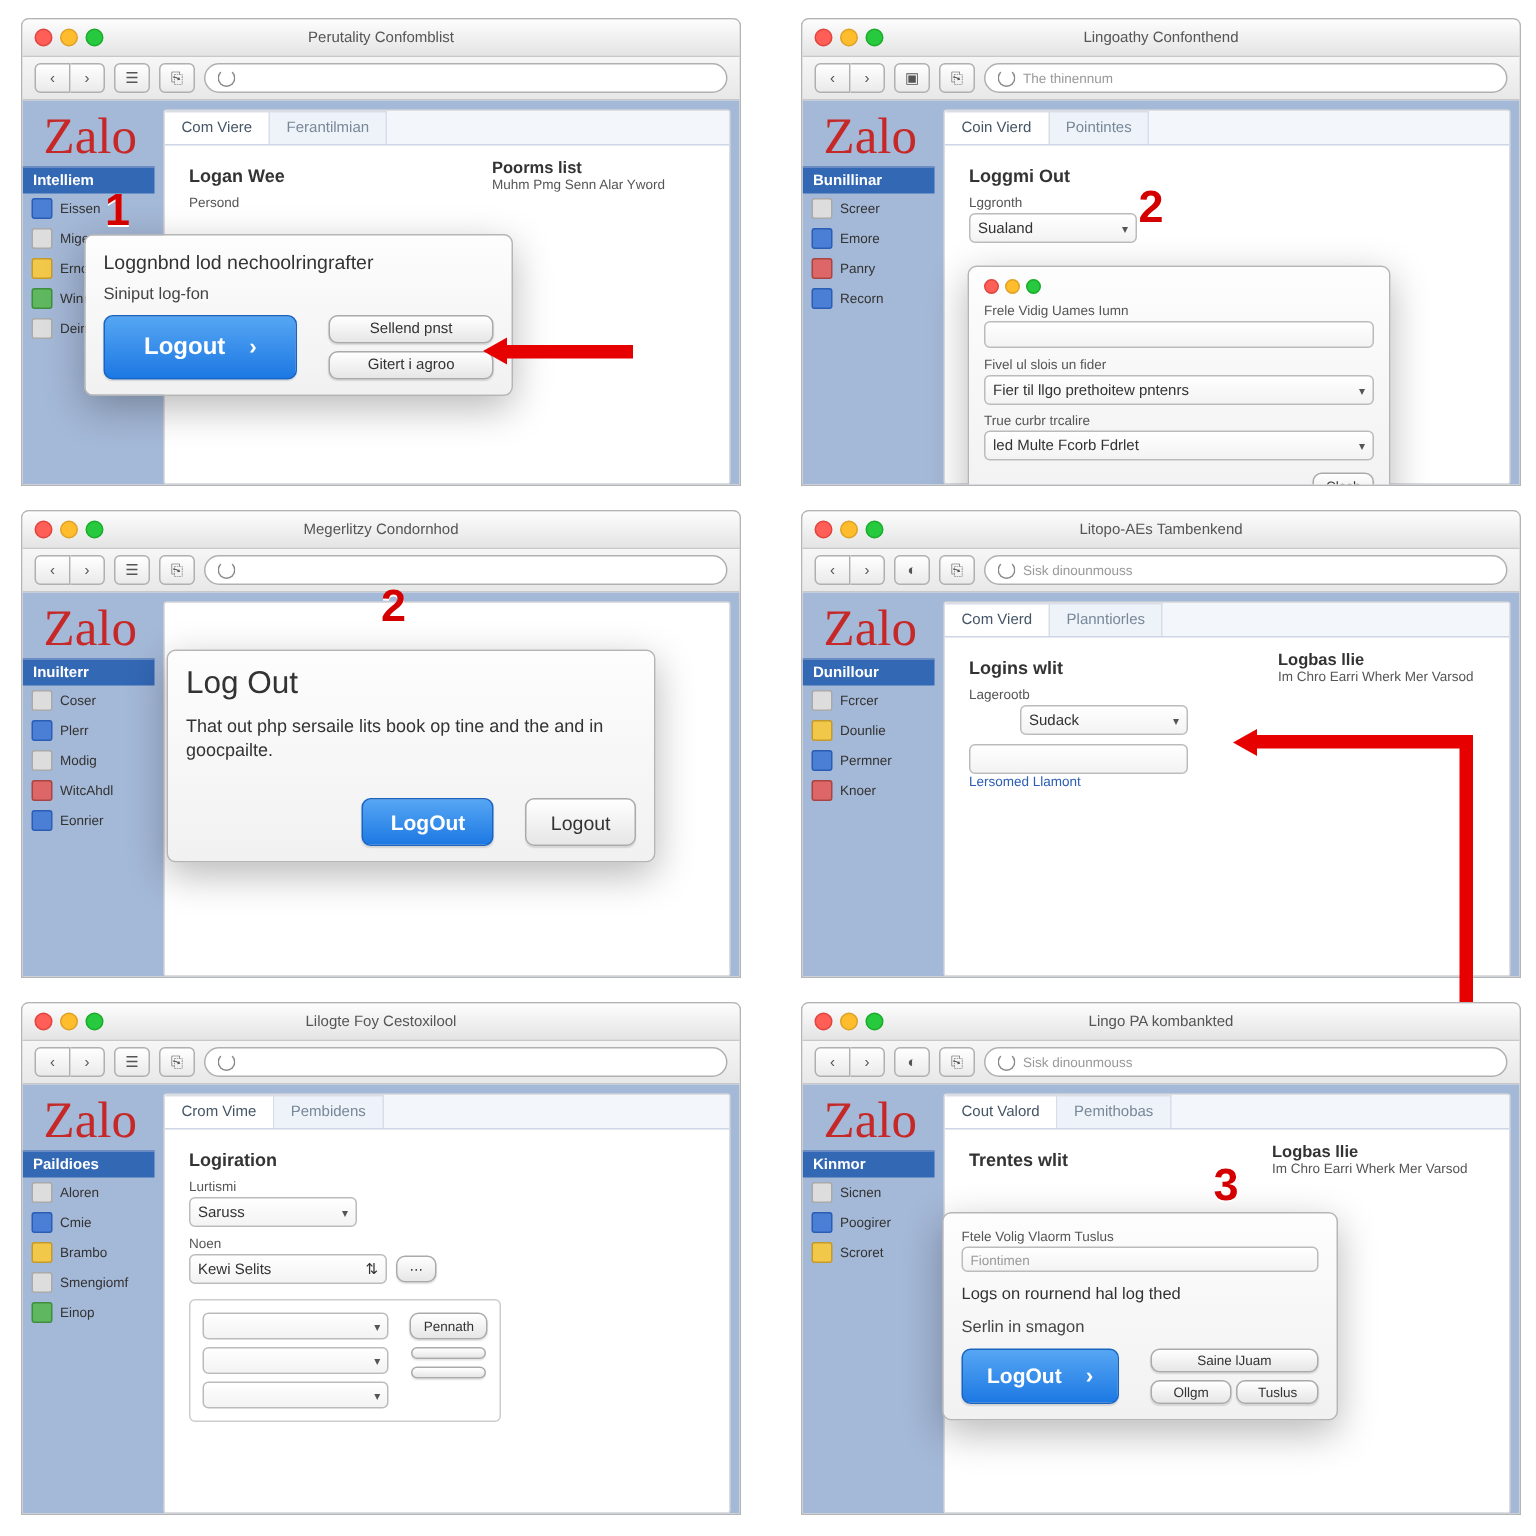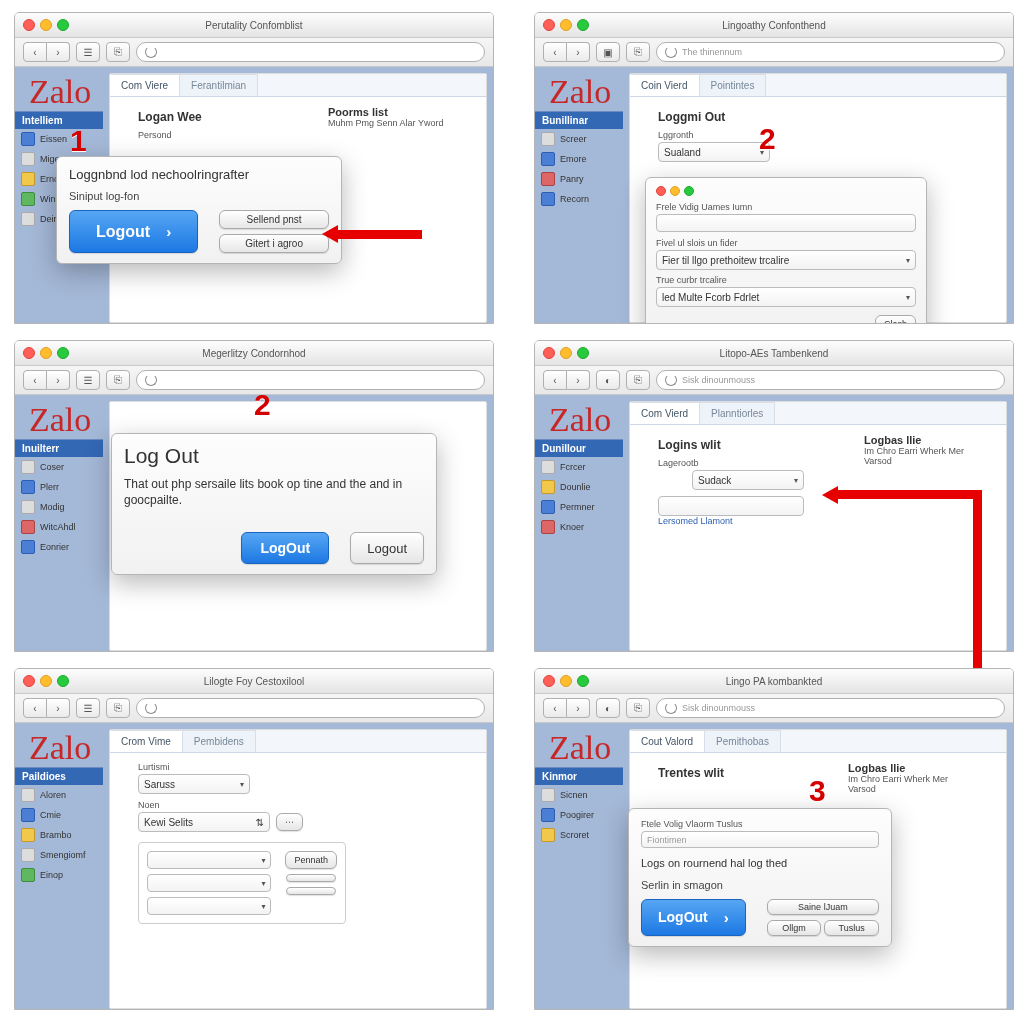--- a/index.html
+++ b/index.html
@@ -91,21 +91,21 @@
     width:12px;height:12px;background:#ddd;border:1px solid #aaa;border-radius:2px;flex-shrink:0;
   }
   .sicon.blue{background:#4b7fd6;border-color:#2a5db3;}
   .sicon.yellow{background:#f2c84b;border-color:#c69a2a;}
   .sicon.green{background:#5fb85f;border-color:#3e8e3e;}
   .sicon.red{background:#d66;border-color:#a44;}
   .main { flex:1;background:#fff;margin:6px 6px 0 6px;border:1px solid #ddd;border-radius:2px;padding:0;overflow:hidden;}
   .tabs{display:flex;border-bottom:1px solid #cfd6e6;background:#f3f6fb;}
   .tab{padding:5px 11px;font-size:10px;color:#456;border-right:1px solid #d8dee9;background:#fff;border-top:1px solid #d8dee9;}
   .tab.inactive{color:#789;background:#eef2f9;}
-  .content{padding:9px 28px;}
+  .content{padding:9px 16px;}
   .sec-title{font-weight:bold;font-size:12px;margin:4px 0 6px 0;}
   .lbl{font-size:9px;color:#555;margin-bottom:2px;}
   .field,.sel{
     border:1px solid #bbb;border-radius:4px;height:18px;font-size:10px;
     padding:0 5px;background:linear-gradient(#fff,#f3f3f3);
     display:flex;align-items:center;justify-content:space-between;
     box-shadow:inset 0 1px 0 #fff;
   }
   .sel{justify-content:space-between;}
   .sel .tri{font-size:8px;color:#555;}
@@ -307,21 +307,21 @@
       <div class="popup" style="left:110px;top:110px;width:260px;padding:8px 10px;">
         <div class="mini-traffic">
               <span class="dot r"></span>
               <span class="dot y"></span>
               <span class="dot g"></span>
             </div>
         <div class="lbl">Frele Vidig Uames Iumn</div>
         <div class="field" style="height:16px;margin-bottom:6px;" placeholder="Poolnire"></div>
         <div class="lbl">Fivel ul slois un fider</div>
         <div class="sel" style="margin-bottom:5px;">
-              <span>Fier til llgo prethoitew trcalire</span>
+              <span>Fier til llgo prethoitew pntenrs</span>
               <span class="tri">▾</span>
             </div>
         <div class="lbl">True curbr trcalire</div>
         <div class="sel">
               <span>led Multe Fcorb Fdrlet</span>
               <span class="tri">▾</span>
             </div>
         <div class="btn-row right">
               <div class="btn small">Clash</div>
             </div>
@@ -512,20 +512,21 @@
               <span class="sicon green"></span>
               <span>Einop</span>
             </div>
       </div>
       <div class="main">
         <div class="tabs">
               <div class="tab">Crom Vime</div>
               <div class="tab inactive">Pembidens</div>
             </div>
         <div class="content">
+          <div class="sec-title">Logiration</div>
           <div class="lbl">Lurtismi</div>
           <div class="sel" style="width:100px;margin-bottom:6px;">
                 <span>Saruss</span>
                 <span class="tri">▾</span>
               </div>
           <div class="lbl">Noen</div>
           <div style="display:flex;gap:6px;align-items:center;margin-bottom:10px;">
             <div class="field" style="width:120px;">
                   <span>Kewi Selits</span>
                   <span class="tri">⇅</span>

